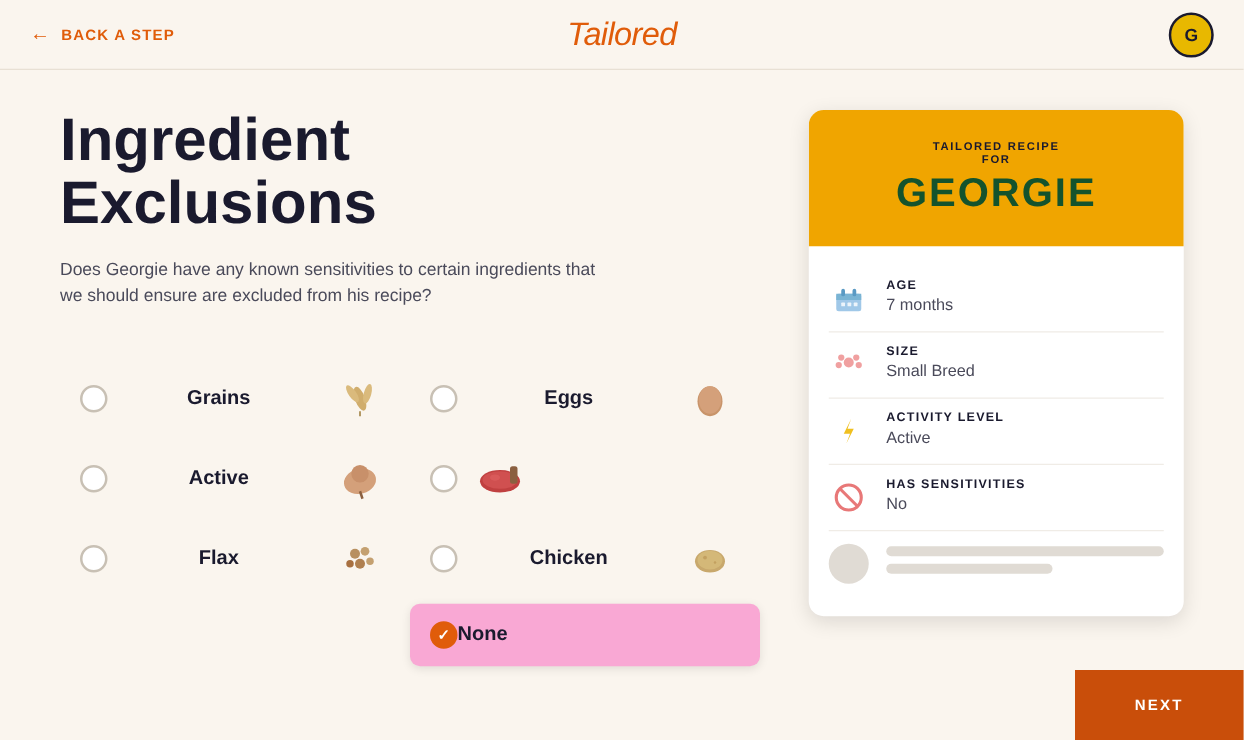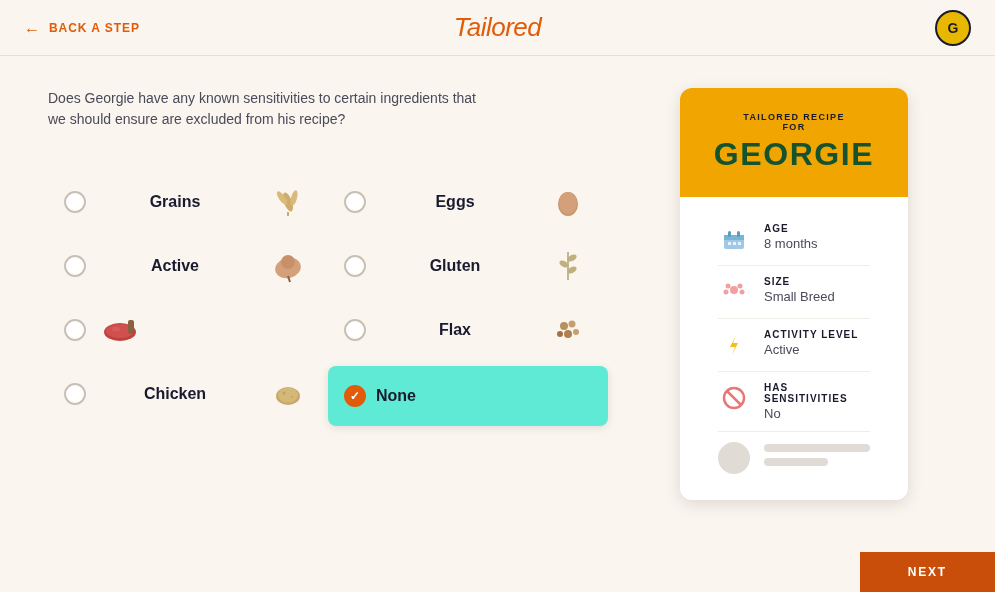--- a/index.html
+++ b/index.html
@@ -130,28 +130,27 @@
       font-size: 28px;
       width: 48px;
       height: 36px;
       display: flex;
       align-items: center;
       justify-content: center;
     }
 
     
     .none-option {
-      background: #5eead4;
+      background: #f9a8d4;
       border-radius: 8px;
       box-shadow: 0 2px 8px rgba(0,0,0,0.1);
       grid-column: 1 / 2;
       padding: 14px 16px;
       display: flex;
       align-items: center;
-      gap: 10px;
       cursor: pointer;
     }
     .radio-checked {
       width: 22px;
       height: 22px;
       border-radius: 50%;
       background: #e05c0a;
       border: 2px solid #e05c0a;
       display: flex;
       align-items: center;
@@ -160,21 +159,21 @@
     }
     .radio-checked::after {
       content: '✓';
       color: white;
       font-size: 12px;
       font-weight: 900;
     }
 
     
     .right-panel {
-      width: 228px;
+      width: 300px;
       flex-shrink: 0;
     }
     .recipe-card {
       border-radius: 12px;
       overflow: hidden;
       box-shadow: 0 4px 16px rgba(0,0,0,0.12);
       background: white;
     }
     .card-header {
       background: #f0a500;
@@ -190,21 +189,21 @@
       margin-bottom: 4px;
     }
     .card-pet-name {
       font-size: 32px;
       font-weight: 900;
       color: #14532d;
       letter-spacing: 0.05em;
       text-transform: uppercase;
     }
     .card-body {
-      padding: 16px 38px;
+      padding: 16px 16px;
       border-radius: 29px;
     }
     .card-stat {
       display: flex;
       align-items: flex-start;
       gap: 14px;
       padding: 10px 0;
       border-bottom: 1px solid #f0ece6;
     }
     .card-stat:last-of-type {
@@ -265,21 +264,21 @@
       position: absolute;
       bottom: 0;
       right: 0;
       background: #c94e0a;
       color: white;
       font-size: 12px;
       font-weight: 900;
       letter-spacing: 0.15em;
       text-transform: uppercase;
       padding: 4px 48px;
-      height: 40px;
+      height: 56px;
       border: none;
       cursor: pointer;
       display: flex;
       align-items: center;
       justify-content: center;
     }
 
     .age-icon { color: #7ab4d4; }
     .size-icon { color: #e87878; }
     .activity-icon { color: #f0c020; }
@@ -293,20 +292,24 @@
     <span class="back-arrow">←</span>
     <span>BACK A STEP</span>
   </a>
   <span class="app-title">Tailored</span>
   <div class="user-avatar">G</div>
 </div>
 
 <div class="main-content">
 
   <div class="left-panel">
+    <h1 class="page-title">
+      <span>Ingredient</span><br>
+      <span>Exclusions</span>
+    </h1>
     <p class="page-subtitle">Does Georgie have any known sensitivities to certain ingredients that we should ensure are excluded from his recipe?</p>
 
     <div class="options-grid">
 
       <div class="option-item">
         <div class="radio-circle"></div>
         <span class="option-label">Grains</span>
         <div class="option-icon">
           <svg width="40" height="32" viewBox="0 0 40 32">
             <g opacity="0.85">
@@ -335,32 +338,20 @@
         <span class="option-label">Active</span>
         <div class="option-icon">
           <svg width="40" height="36" viewBox="0 0 40 36">
             <ellipse cx="20" cy="20" rx="13" ry="10" fill="#d4a07a" transform="rotate(-15,20,20)"></ellipse>
             <circle cx="20" cy="14" r="7" fill="#c8906a"></circle>
             <line x1="20" y1="28" x2="22" y2="34" stroke="#8b6040" stroke-width="2"></line>
           </svg>
         </div>
       </div>
 
-      <div class="option-item">
-        <div class="radio-circle"></div>
-        <span class="option-label">Gluten</span>
-        <div class="option-icon">
-          <svg width="36" height="36" viewBox="0 0 36 36">
-            <line x1="18" y1="4" x2="18" y2="32" stroke="#b0a070" stroke-width="1.5"></line>
-            <ellipse cx="22" cy="10" rx="5" ry="3" fill="#c0b080" transform="rotate(-30,22,10)"></ellipse>
-            <ellipse cx="14" cy="16" rx="5" ry="3" fill="#c0b080" transform="rotate(30,14,16)"></ellipse>
-            <ellipse cx="22" cy="22" rx="5" ry="3" fill="#c0b080" transform="rotate(-30,22,22)"></ellipse>
-          </svg>
-        </div>
-      </div>
 
       <div class="option-item">
         <div class="radio-circle"></div>
         <div class="option-icon">
           <svg width="44" height="32" viewBox="0 0 44 32">
             <ellipse cx="22" cy="18" rx="16" ry="9" fill="#c04040"></ellipse>
             <ellipse cx="22" cy="17" rx="14" ry="7" fill="#d05050"></ellipse>
             <ellipse cx="18" cy="15" rx="4" ry="2.5" fill="#e06060" opacity="0.6"></ellipse>
             <rect x="30" y="6" width="6" height="14" rx="2" fill="#8b6040"></rect>
           </svg>
@@ -420,21 +411,21 @@
               <rect x="4" y="10" width="20" height="5" fill="#7ab4d4"></rect>
               <rect x="8" y="6" width="3" height="6" rx="1.5" fill="#5a9ac4"></rect>
               <rect x="17" y="6" width="3" height="6" rx="1.5" fill="#5a9ac4"></rect>
               <rect x="8" y="17" width="3" height="3" rx="0.5" fill="white" opacity="0.8"></rect>
               <rect x="13" y="17" width="3" height="3" rx="0.5" fill="white" opacity="0.8"></rect>
               <rect x="18" y="17" width="3" height="3" rx="0.5" fill="white" opacity="0.8"></rect>
             </svg>
           </div>
           <div class="stat-content">
             <div class="stat-label">AGE</div>
-            <div class="stat-value">8 months</div>
+            <div class="stat-value">7 months</div>
           </div>
         </div>
 
         <div class="card-stat">
           <div class="stat-icon size-icon">
             <svg width="28" height="28" viewBox="0 0 28 28">
               <circle cx="14" cy="12" r="4" fill="#f0a0a0"></circle>
               <circle cx="8" cy="8" r="2.5" fill="#f0a0a0"></circle>
               <circle cx="20" cy="8" r="2.5" fill="#f0a0a0"></circle>
               <circle cx="6" cy="14" r="2.5" fill="#f0a0a0"></circle>

